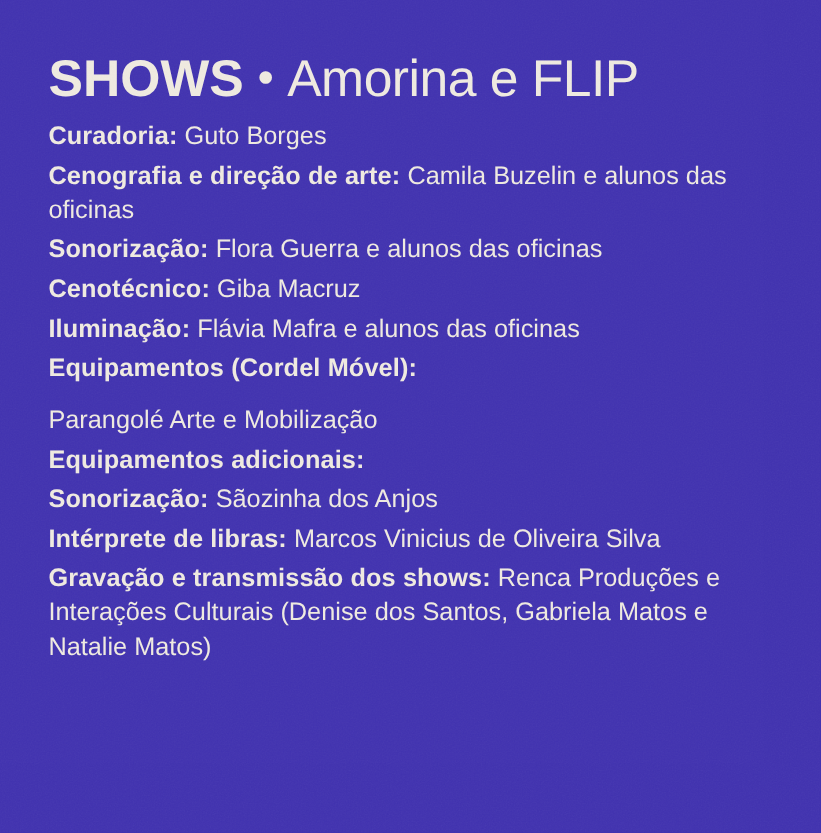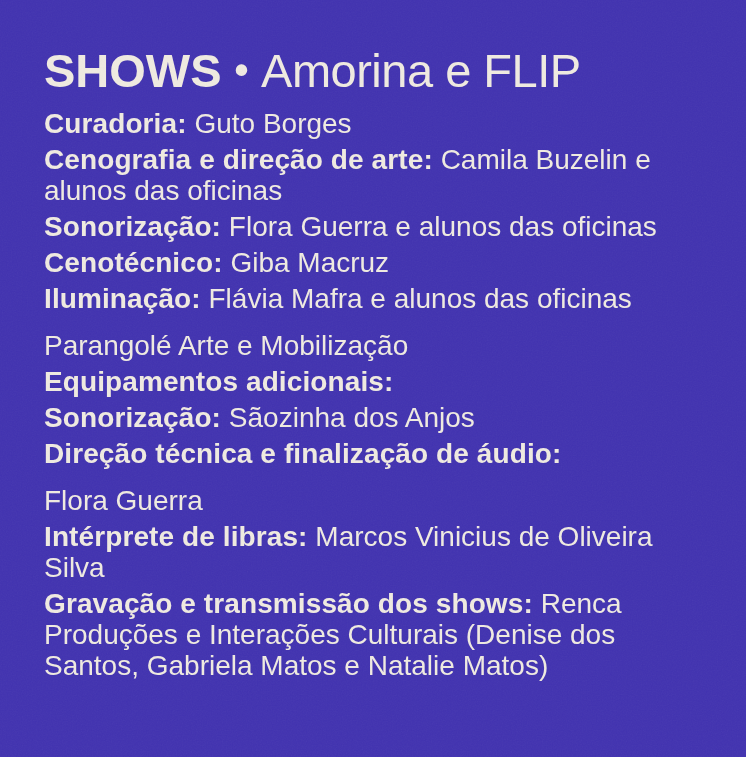--- a/index.html
+++ b/index.html
@@ -47,21 +47,21 @@
     font-size:40px;
     vertical-align:3px;
   }
   .title .regular{
     font-weight:400;
   }
   .credits{
     width:622px;
   }
   .credit{
-    font-size:28px;
+    font-size:23px;
     line-height:31px;
     margin-bottom:5px;
   }
   .credit .label{
     font-weight:700;
     letter-spacing:0.1px;
     margin-right:0.28em;
   }
   .credit .value{
     font-weight:400;
@@ -84,27 +84,26 @@
     <p class="credit"><span class="label">Curadoria:</span><span class="value">Guto Borges</span></p>
 
     <p class="credit"><span class="label">Cenografia e direção de arte:</span><span class="value">Camila Buzelin e alunos das oficinas</span></p>
 
     <p class="credit"><span class="label">Sonorização:</span><span class="value">Flora Guerra e alunos das oficinas</span></p>
 
     <p class="credit"><span class="label">Cenotécnico:</span><span class="value">Giba Macruz</span></p>
 
     <p class="credit"><span class="label">Iluminação:</span><span class="value">Flávia Mafra e alunos das oficinas</span></p>
 
-    <p class="credit stacked"><span class="value">Parangolé Arte e Mobilização</span></p>
+    <p class="credit stacked"><span class="label">Equipamentos (Cordel Móvel):</span><span class="value">Parangolé Arte e Mobilização</span></p>
 
     <p class="credit stacked"><span class="label">Equipamentos adicionais:</span></p>
 
     <p class="credit"><span class="label">Sonorização:</span><span class="value">Sãozinha dos Anjos</span></p>
 
-    <p class="credit stacked"><span class="label">Direção técnica e finalização de áudio:</span><span class="value">Flora Guerra</span></p>
 
     <p class="credit"><span class="label">Intérprete de libras:</span><span class="value">Marcos Vinicius de Oliveira Silva</span></p>
 
     <p class="credit"><span class="label">Gravação e transmissão dos shows:</span><span class="value">Renca Produções e Interações Culturais (Denise dos Santos, Gabriela Matos e Natalie Matos)</span></p>
 
   </div>
 
   <svg class="texture" width="746" height="757" aria-hidden="true">
     <filter id="grain">
       <feTurbulence type="fractalNoise" baseFrequency="0.8" numOctaves="2" stitchTiles="stitch"></feTurbulence>

